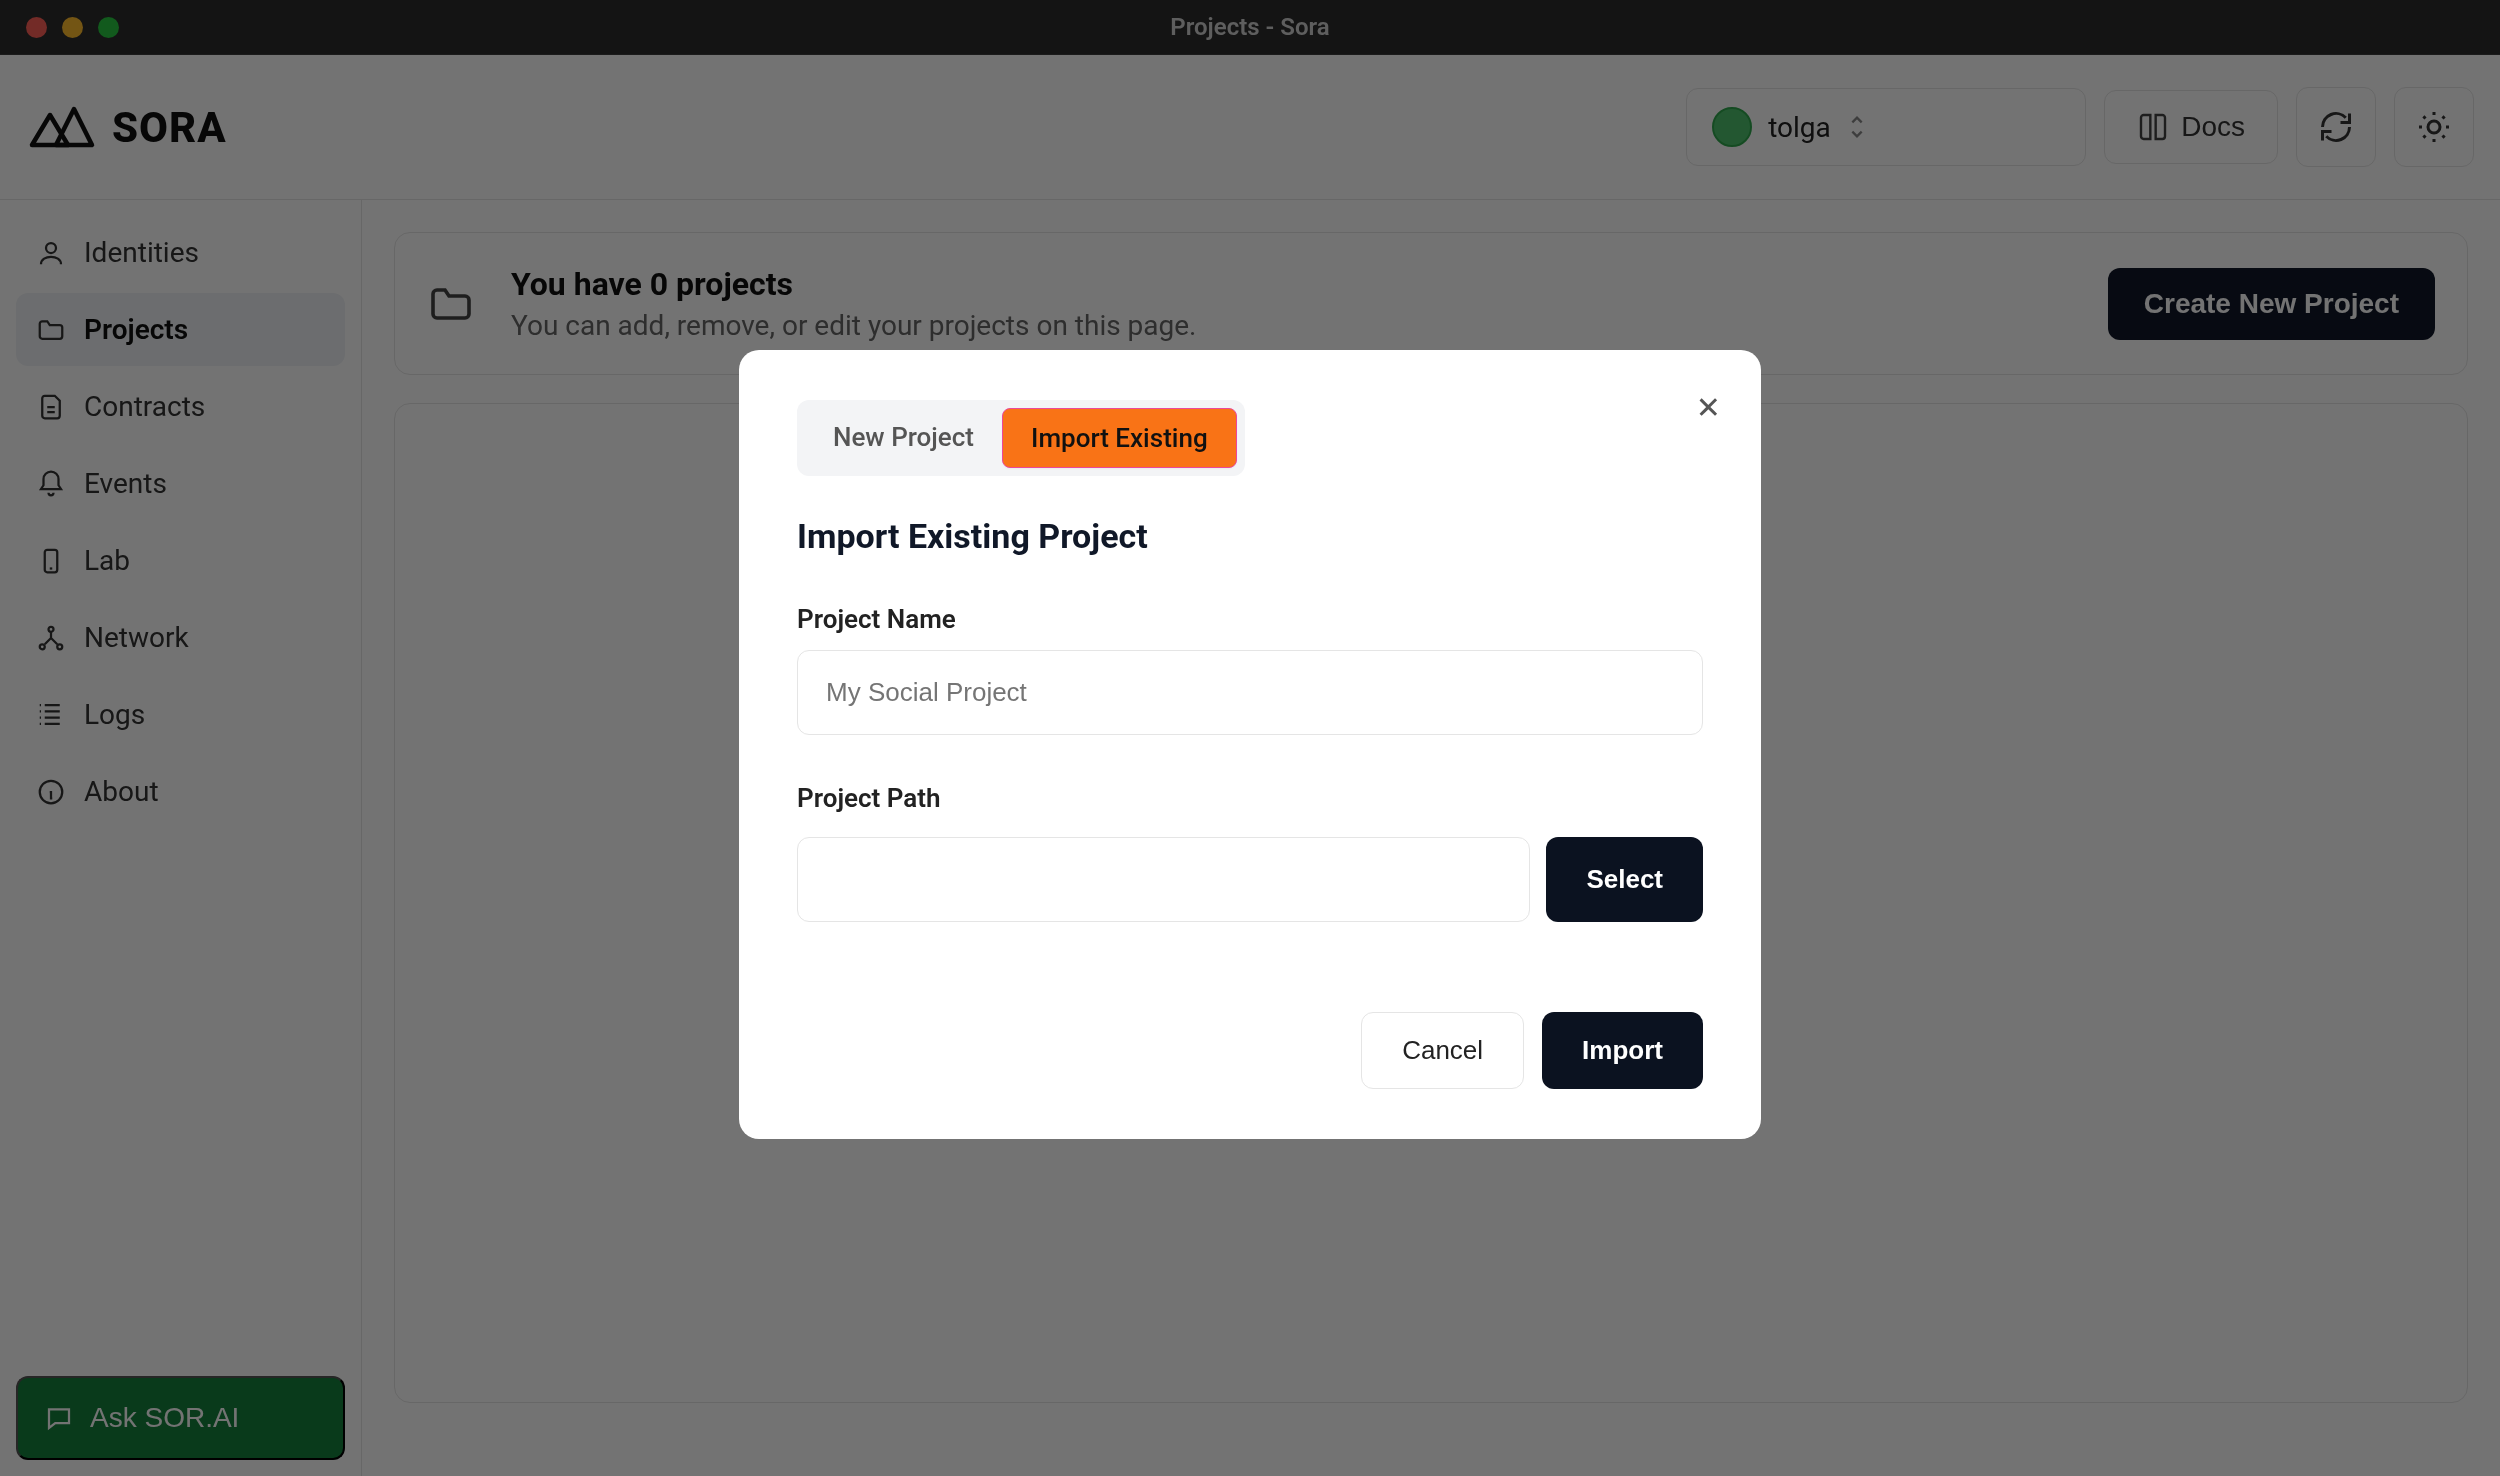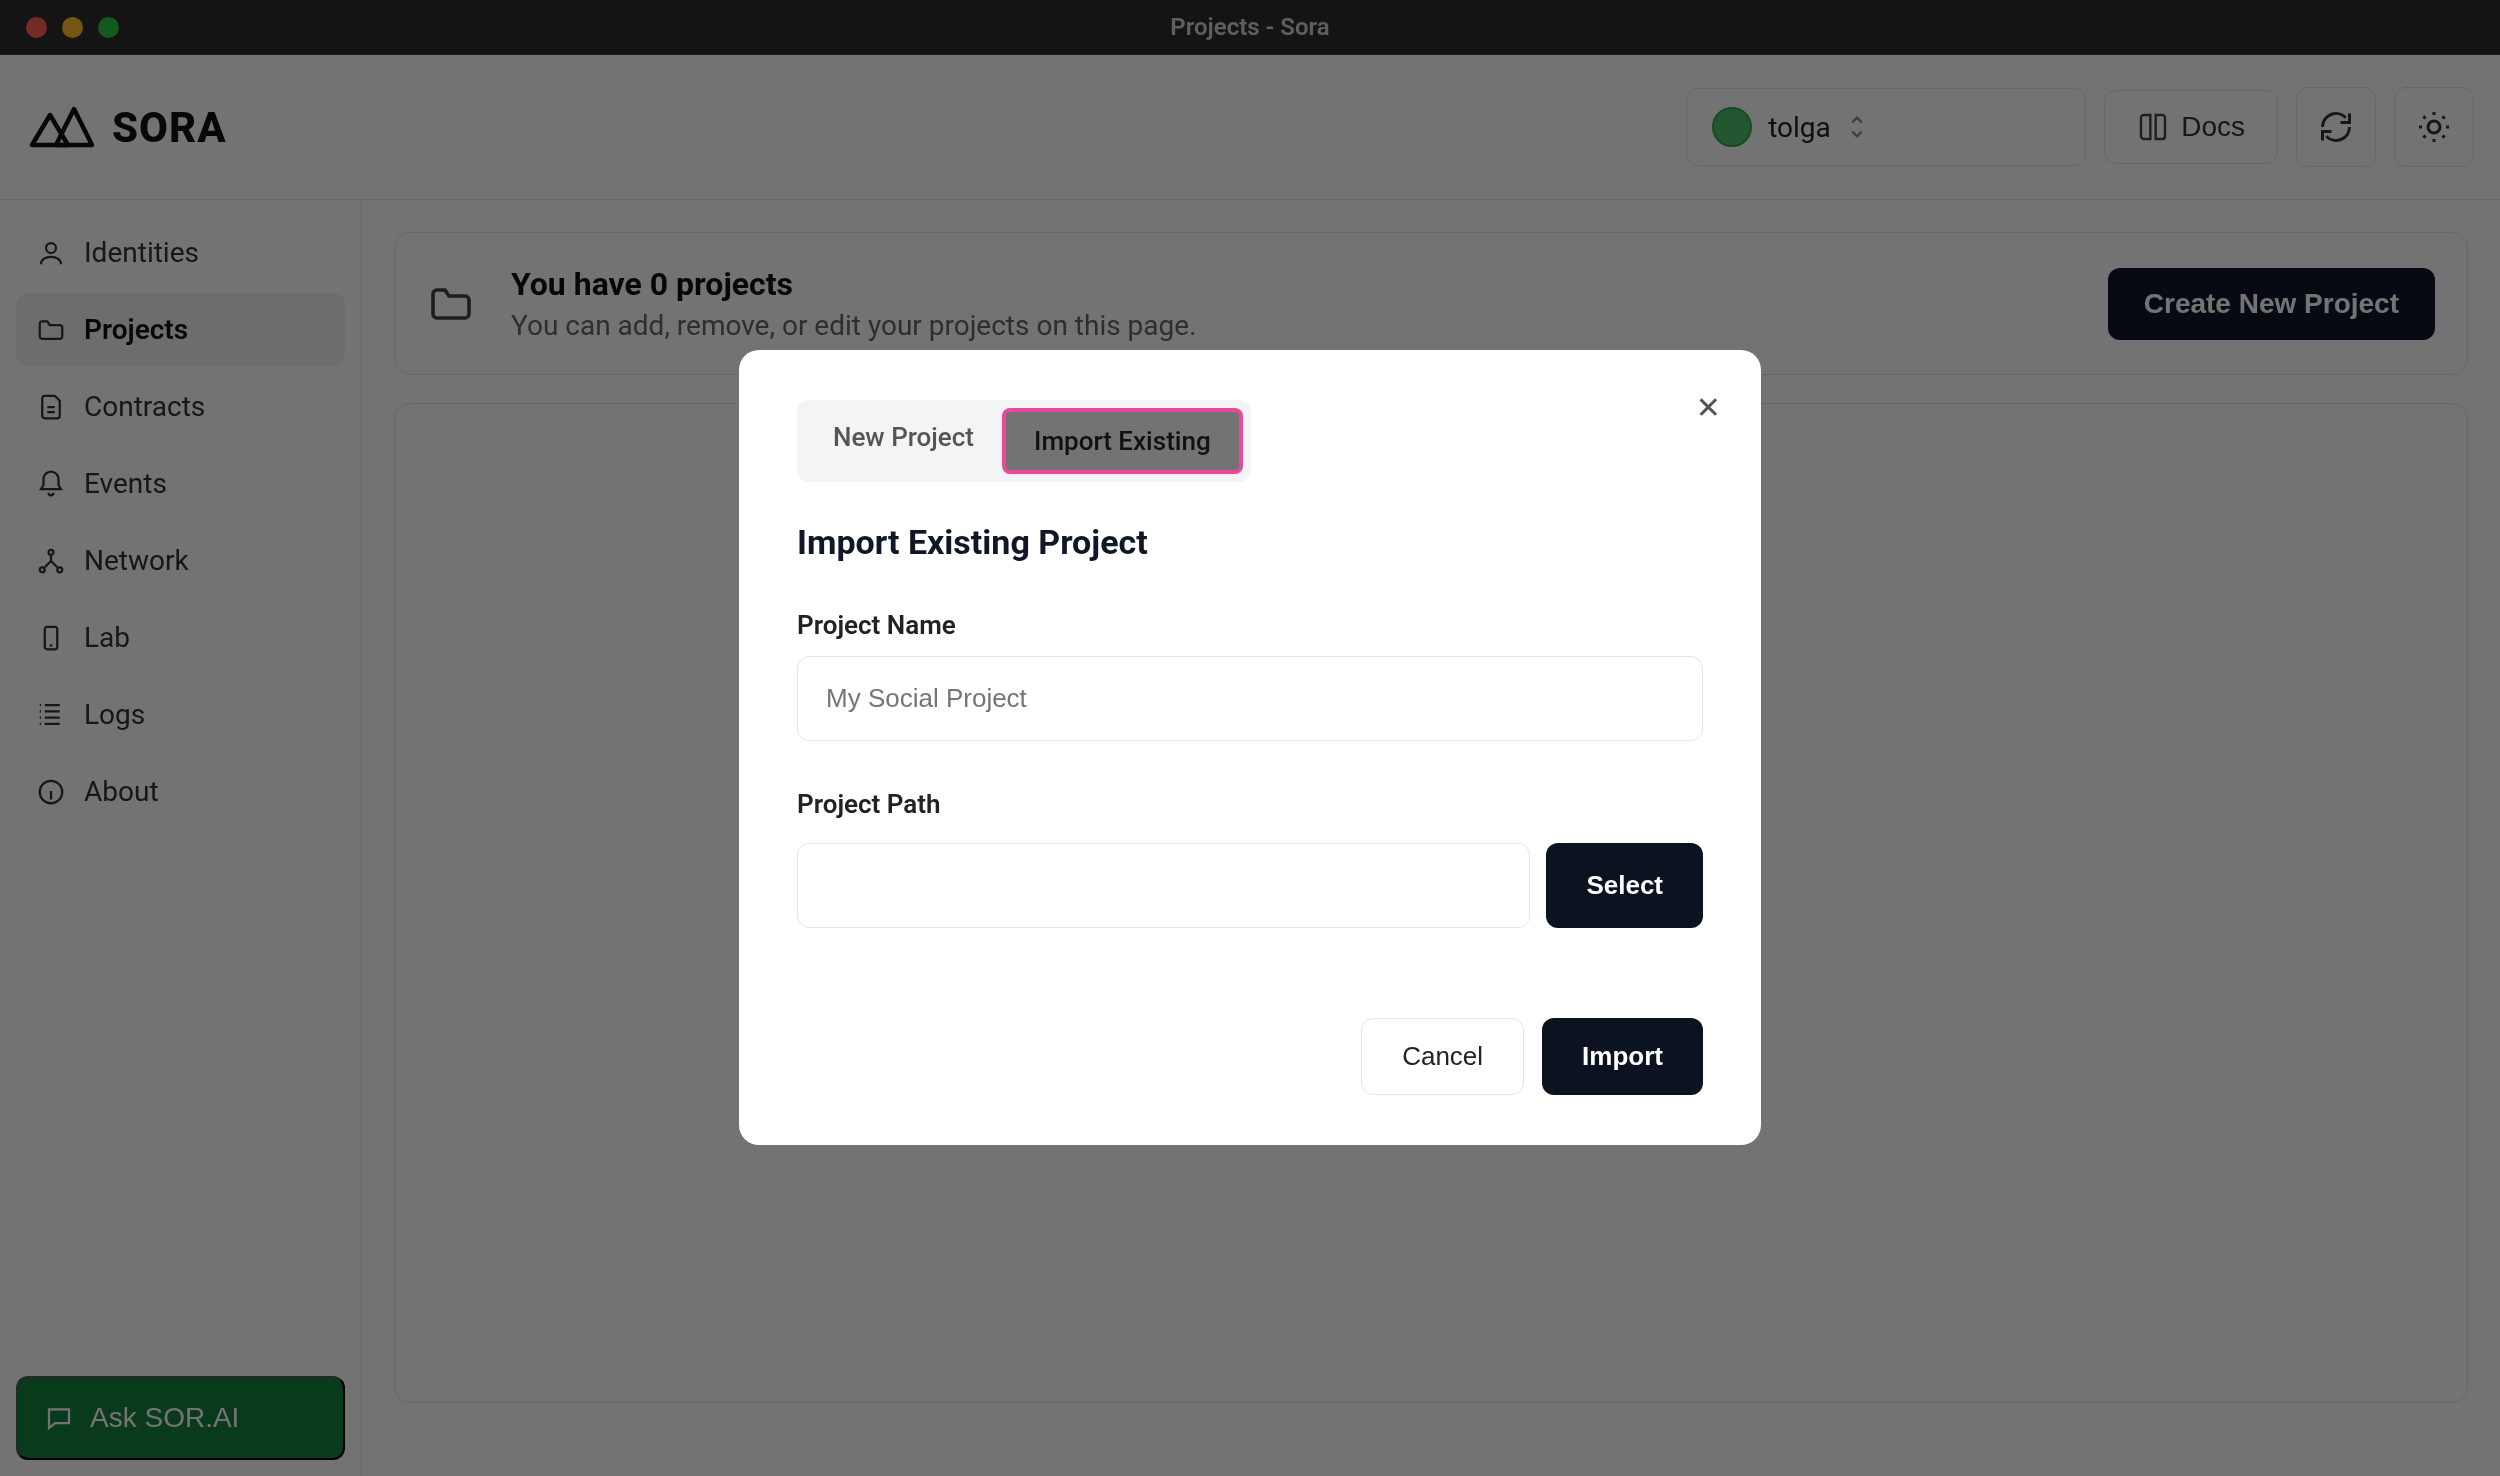--- a/index.html
+++ b/index.html
@@ -187,21 +187,21 @@
       cursor: pointer;
     }
     .tab-row { display: flex; gap: 0; background: #f3f4f6; border-radius: 12px; padding: 8px; width: fit-content; }
     .tab {
       padding: 14px 28px;
       border-radius: 8px;
       font-size: 26px;
       color: #555;
       font-weight: 500;
     }
-    .tab.active { background: #737373; color: #111; border: 4px solid #ec4899; box-shadow: 0 1px 2px rgba(0,0,0,0.04); }
+    .tab.active { background: #f97316; color: #111; border: 1px solid #ec4899; box-shadow: 0 1px 2px rgba(0,0,0,0.04); }
     .modal-section-title { font-size: 34px; font-weight: 700; color: #101828; margin-top: 40px; }
     .modal-section-sub { font-size: 26px; color: #6b7280; margin-top: 8px; }
     .field-label { font-size: 26px; font-weight: 600; color: #222; margin-top: 48px; }
     .text-input {
       width: 100%;
       padding: 26px 28px;
       border: 1px solid #e5e5e5;
       border-radius: 12px;
       font-size: 26px;
       margin-top: 16px;
@@ -334,36 +334,36 @@
           <span>
               <svg class="nav-icon" viewBox="0 0 24 24" fill="none" stroke="currentColor" stroke-width="1.8">
                 <path d="M6 8a6 6 0 0112 0v5l2 3H4l2-3V8zM10 19a2 2 0 004 0"></path>
               </svg>
             </span>
           <span>Events</span>
         </div>
         <div class="nav-item">
           <span>
               <svg class="nav-icon" viewBox="0 0 24 24" fill="none" stroke="currentColor" stroke-width="1.8">
+                <rect x="7" y="3" width="10" height="18" rx="2"></rect>
+                <path d="M11 18h2"></path>
+              </svg>
+            </span>
+          <span>Lab</span>
+        </div>
+        <div class="nav-item">
+          <span>
+              <svg class="nav-icon" viewBox="0 0 24 24" fill="none" stroke="currentColor" stroke-width="1.8">
                 <circle cx="12" cy="5" r="2"></circle>
                 <circle cx="5" cy="19" r="2"></circle>
                 <circle cx="19" cy="19" r="2"></circle>
                 <path d="M12 7v5M12 12l-5 5M12 12l5 5"></path>
               </svg>
             </span>
           <span>Network</span>
-        </div>
-        <div class="nav-item">
-          <span>
-              <svg class="nav-icon" viewBox="0 0 24 24" fill="none" stroke="currentColor" stroke-width="1.8">
-                <rect x="7" y="3" width="10" height="18" rx="2"></rect>
-                <path d="M11 18h2"></path>
-              </svg>
-            </span>
-          <span>Lab</span>
         </div>
         <div class="nav-item">
           <span>
               <svg class="nav-icon" viewBox="0 0 24 24" fill="none" stroke="currentColor" stroke-width="1.8">
                 <path d="M7 4h12M7 9h12M7 14h12M7 19h12M3 4h1M3 9h1M3 14h1M3 19h1"></path>
               </svg>
             </span>
           <span>Logs</span>
         </div>
         <div class="nav-item">

